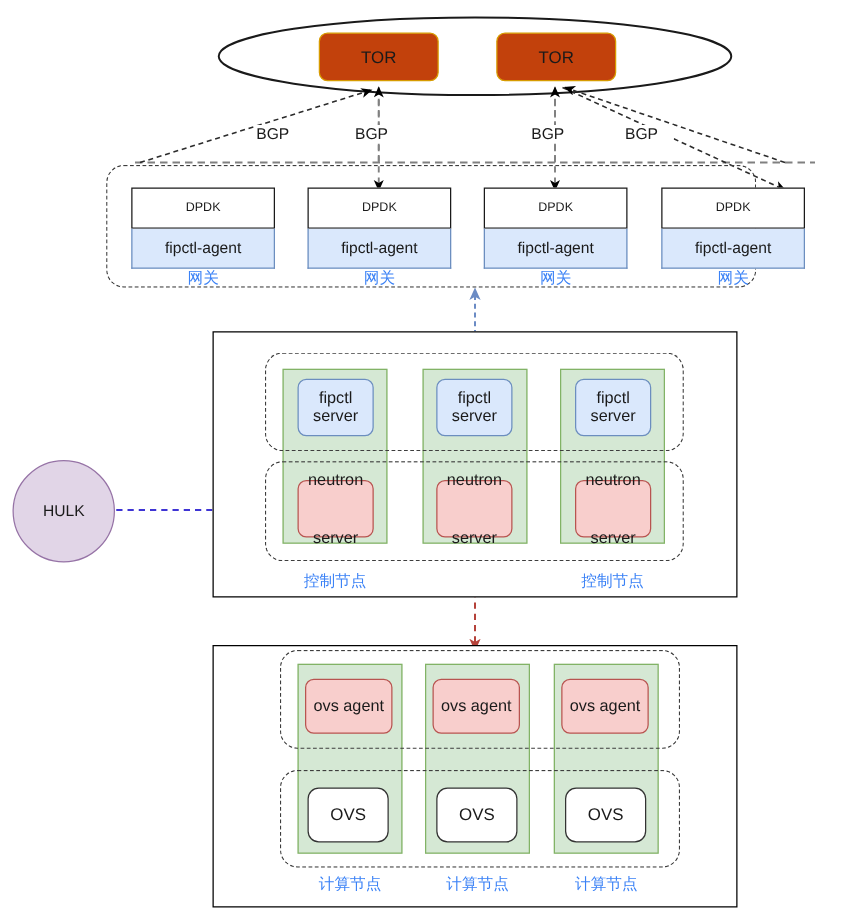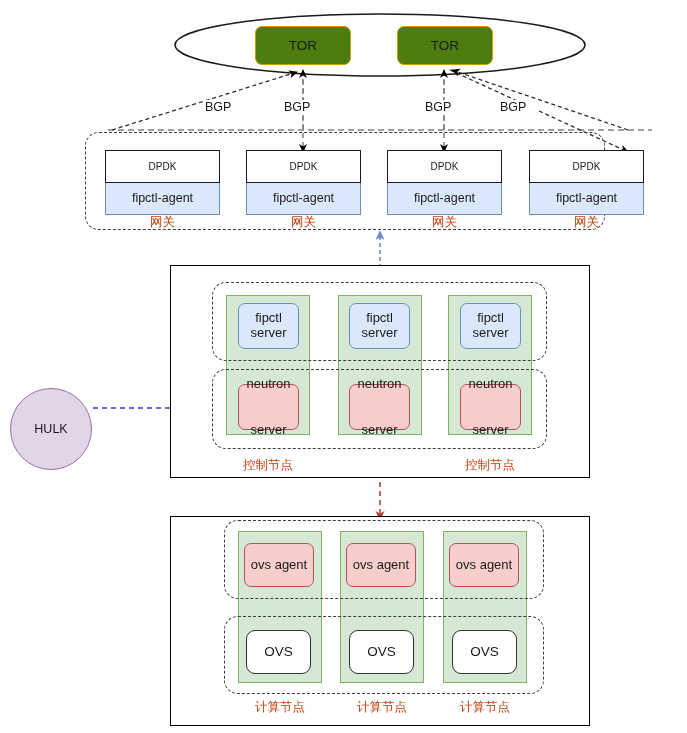--- a/index.html
+++ b/index.html
@@ -34,21 +34,21 @@
   }
 
   
   .greencol{
     background:#d5e8d4;
     border:1px solid #82b366;
   }
 
   
   .box-tor{
-    background:#4d7c0f;
+    background:#c2410c;
     border:1.4px solid #d79b00;
     border-radius:7px;
     color:#1a1a1a;
     font-size:13.5px;
   }
   .box-dpdk{
     background:#ffffff;
     border:1.4px solid #1a1a1a;
     color:#1a1a1a;
     font-size:10px;
@@ -86,21 +86,21 @@
     background:#e1d5e7;
     border:1.4px solid #9673a6;
     border-radius:50%;
     color:#1a1a1a;
     font-size:12.5px;
   }
 
   
   .caption{
     font-size:12.5px;
-    color:#c2410c;
+    color:#3b82f6;
     text-align:center;
   }
   .edge-label{
     font-size:12.5px;
     color:#1a1a1a;
     background:#ffffff;
     padding:0 1px;
     text-align:left;
   }
 
@@ -190,21 +190,21 @@
     <div class="ctr box-fipctl-agent" style="height:31px;">fipctl-agent</div>
   </div>
   <div class="abs caption" style="left:387px;top:214px;width:115px;">网关</div>
 
   <div class="abs" style="left:529px;top:150px;width:115px;height:62px;">
     <div class="ctr box-dpdk" style="height:31px;">DPDK</div>
     <div class="ctr box-fipctl-agent" style="height:31px;">fipctl-agent</div>
   </div>
   <div class="abs caption" style="left:529px;top:214px;width:115px;">网关</div>
 
-  <div class="abs ctr box-hulk" style="left:10px;top:388px;width:82px;height:82px;">
+  <div class="abs ctr box-hulk" style="left:10px;top:368px;width:82px;height:82px;">
     <span>HULK</span>
   </div>
 
   <div class="abs panel" style="left:170px;top:265px;width:420px;height:213px;"></div>
 
   <div class="abs greencol" style="left:226px;top:295px;width:84px;height:140px;"></div>
   <div class="abs greencol" style="left:338px;top:295px;width:84px;height:140px;"></div>
   <div class="abs greencol" style="left:448px;top:295px;width:84px;height:140px;"></div>
 
   <div class="abs dashgroup" style="left:212px;top:282px;width:335px;height:79px;"></div>

